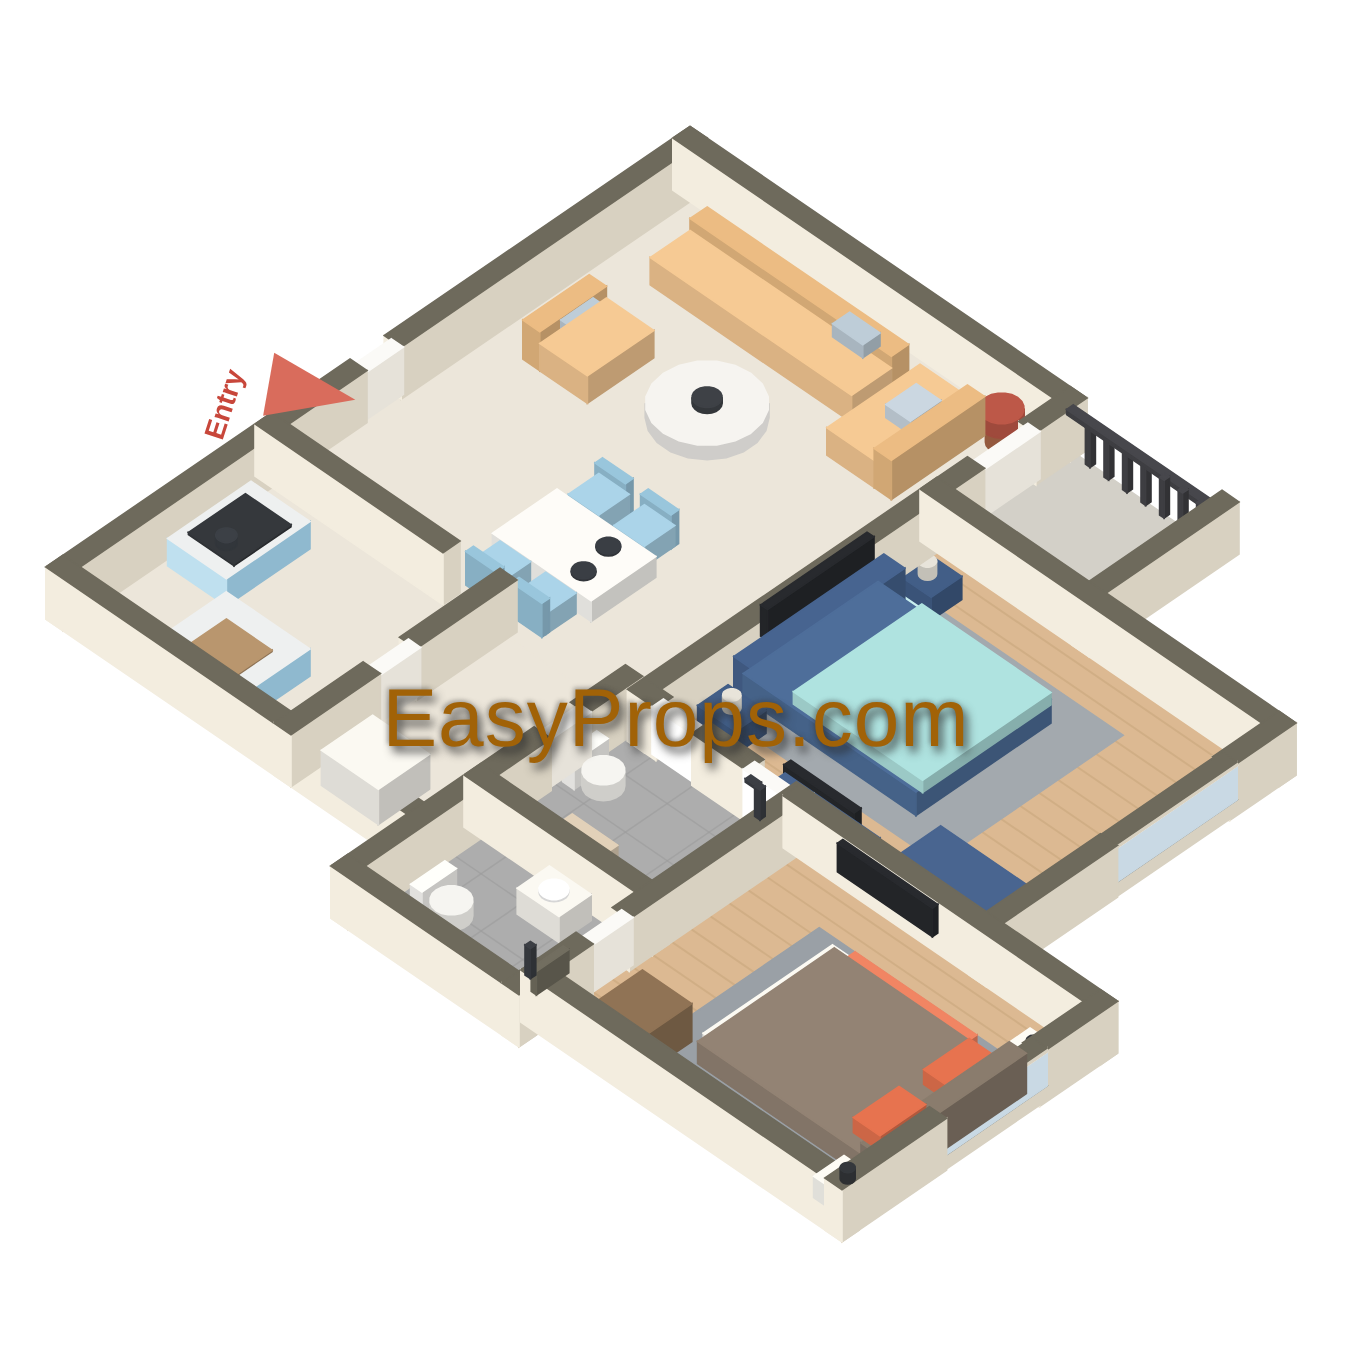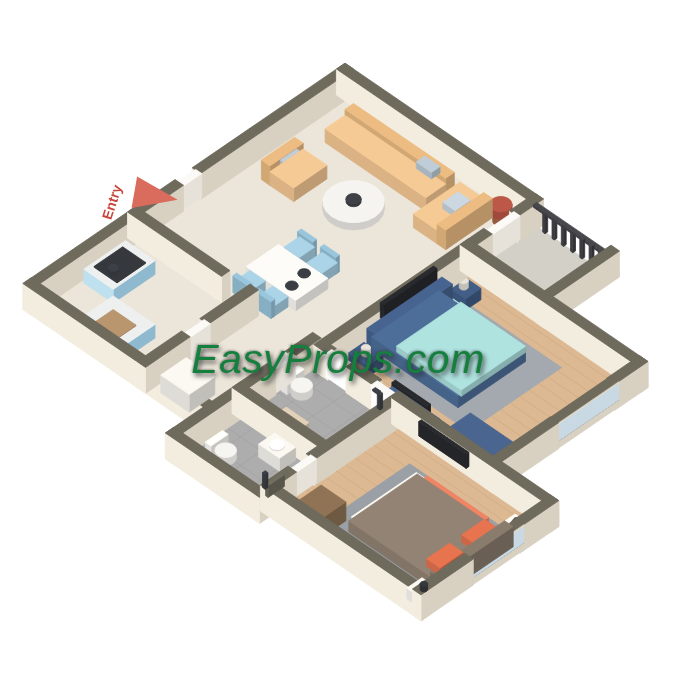--- a/index.html
+++ b/index.html
@@ -677,16 +677,16 @@
       <g>
         <polygon points="473.3,585.1 421.0,620.9 421.0,594.9 473.3,559.1" fill="#d8d1c1" stroke="#d8d1c1" stroke-width="0.8"></polygon>
         <polygon points="412.4,615.0 421.0,620.9 421.0,594.9 412.4,589.0" fill="#f3eddf" stroke="#f3eddf" stroke-width="0.8"></polygon>
         <polygon points="464.7,553.3 473.3,559.1 421.0,594.9 412.4,589.0" fill="#6e6a5c" stroke="#6e6a5c" stroke-width="0.8"></polygon>
       </g>
       <g>
         <polygon points="427.6,583.8 427.4,584.6 426.9,585.3 426.1,585.9 425.0,586.2 423.8,586.4 422.7,586.2 421.6,585.9 420.8,585.3 420.3,584.6 420.1,583.8 420.1,589.4 420.3,590.2 420.8,590.9 421.6,591.5 422.7,591.8 423.8,592.0 425.0,591.8 426.1,591.5 426.9,590.9 427.4,590.2 427.6,589.4" fill="#2d2f32" stroke="#2d2f32" stroke-width="0.8"></polygon>
         <polygon points="426.5,585.6 425.6,586.1 424.4,586.3 423.3,586.3 422.1,586.1 421.2,585.6 420.5,585.0 420.1,584.2 420.1,583.4 420.5,582.6 421.2,582.0 422.1,581.5 423.3,581.3 424.4,581.3 425.6,581.5 426.5,582.0 427.2,582.6 427.6,583.4 427.6,584.2 427.2,585.0" fill="#35383c" stroke="#35383c" stroke-width="0.8"></polygon>
       </g>
     </svg>
-  <div class="watermark" id="watermark" style="color: #15803d; font-style: italic;">EasyProps.com</div>
+  <div class="watermark" id="watermark" style="color: #a16207;">EasyProps.com</div>
   <span class="entry-arrow" id="entryArrow" style="border-left-color: rgb(217, 108, 92);"></span>
   <span class="entry-label" id="entryLabel" style="color: rgb(200, 71, 59);">Entry</span>
 </div>
 
 </body></html>

